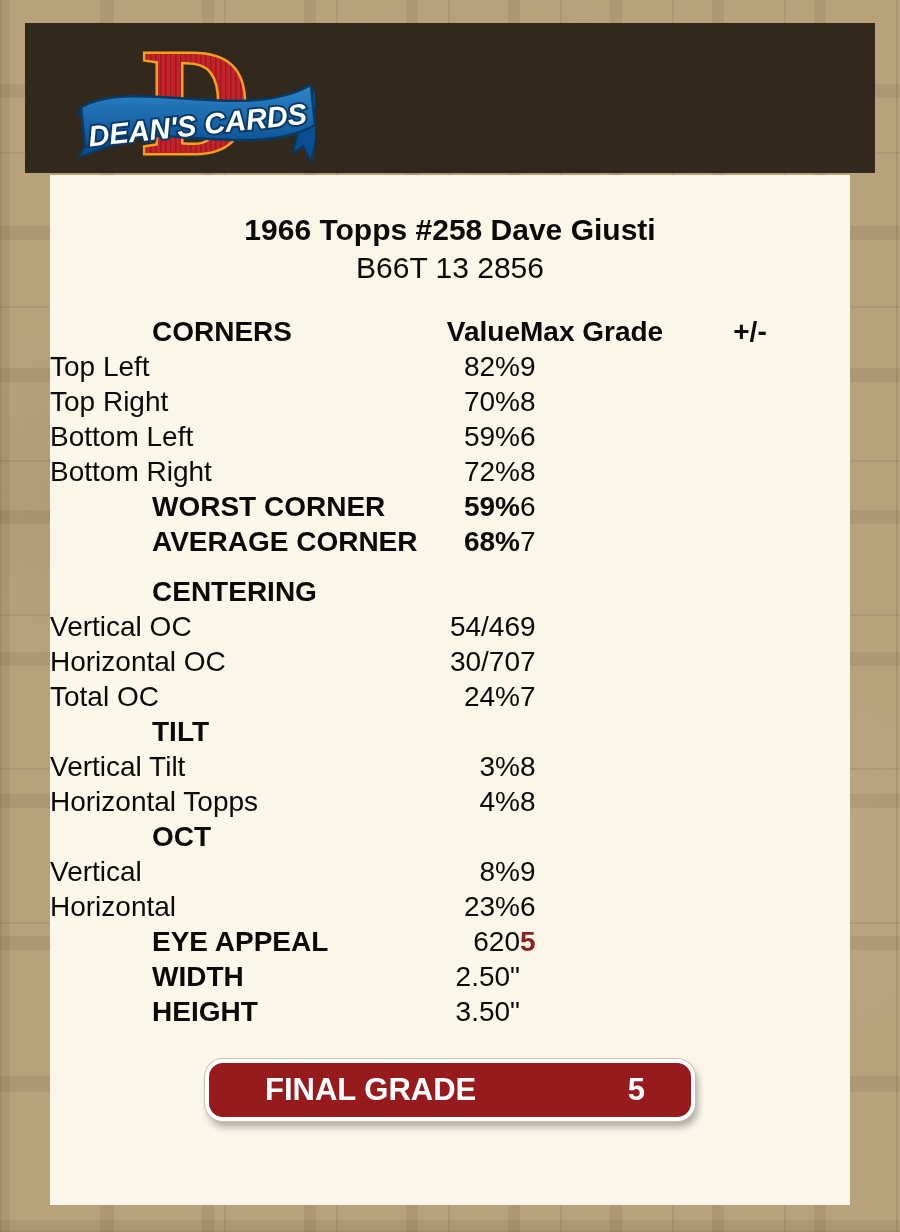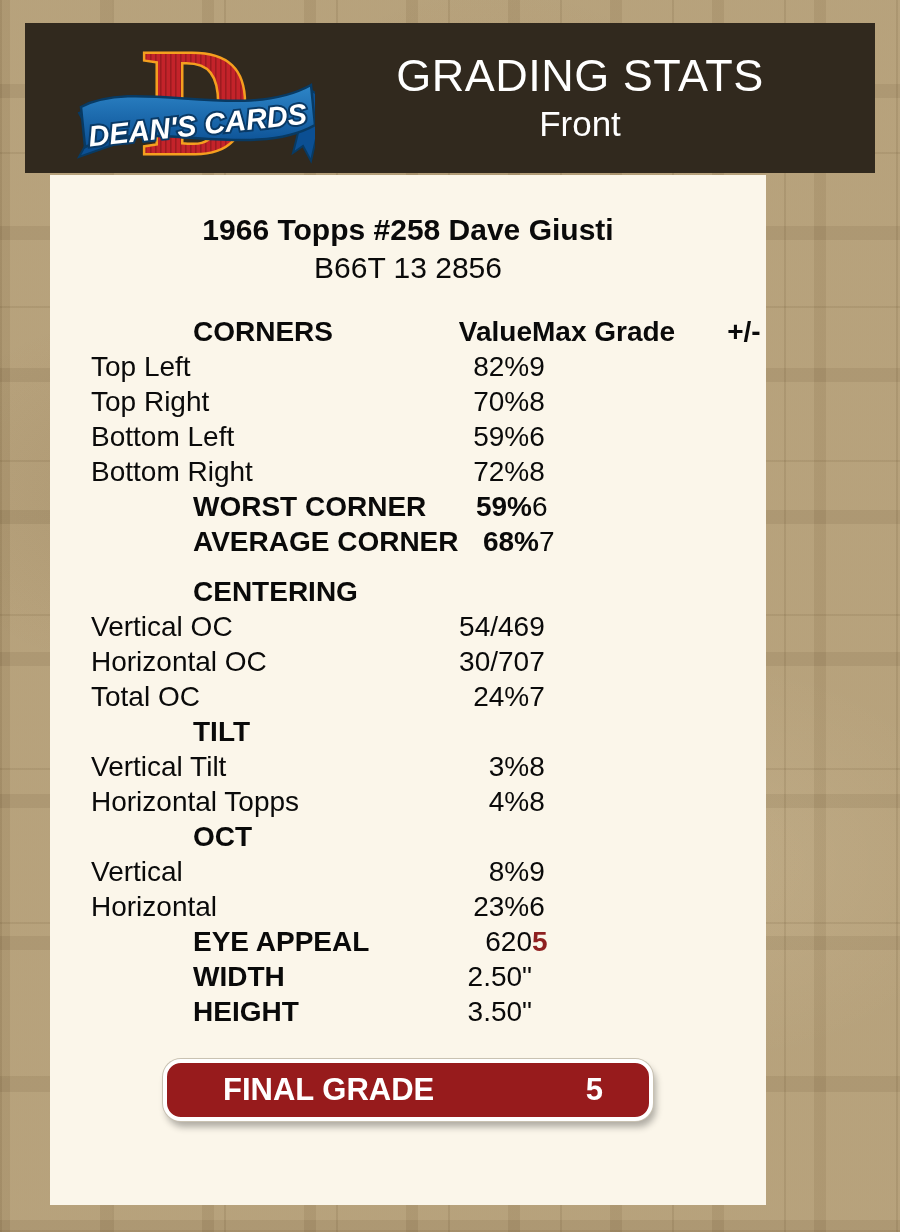--- a/index.html
+++ b/index.html
@@ -22,26 +22,26 @@
   }
   .logo{position:absolute;left:50px;top:6px;width:240px;height:142px;}
   .title-block{
     position:absolute;left:290px;right:30px;top:0;height:100%;
     display:flex;flex-direction:column;justify-content:center;align-items:center;
     color:#ffffff;
   }
   .title-main{font-size:45px;line-height:52px;letter-spacing:0.5px;}
   .title-sub{font-size:35px;line-height:44px;}
   .panel{
-    position:absolute;left:50px;top:175px;width:716px;height:1030px;
+    position:absolute;left:50px;top:175px;width:800px;height:1030px;
     background:#fbf6ea;color:#0a0a0a;
   }
   .card-title{margin-top:36px;text-align:center;font-size:30px;font-weight:bold;line-height:38px;}
   .card-serial{text-align:center;font-size:30px;line-height:38px;}
-  .stats-table{margin-top:27px;margin-left:41px;}
+  .stats-table{margin-top:27px;}
   .row{display:flex;height:35px;line-height:35px;font-size:28px;}
   .row.gap{margin-top:15px;}
   .lbl{width:380px;box-sizing:border-box;white-space:nowrap;}
   .lbl.strong{padding-left:102px;font-weight:bold;}
   .val{width:90px;text-align:right;}
   .val.strong{font-weight:bold;}
   .grd{width:206px;text-align:left;}
   .grd.red{color:var(--grade-red,#8e1f1f);font-weight:bold;}
   .pm{width:48px;text-align:center;}
   .hdr{font-weight:bold;}
@@ -70,24 +70,20 @@
         <stop offset="0" stop-color="#2e86c8"></stop>
         <stop offset="1" stop-color="#0b4f93"></stop>
       </linearGradient>
     </defs>
     <text x="122" y="124" text-anchor="middle" font-family="Liberation Serif, DejaVu Serif, serif" font-size="150" font-weight="bold" fill="url(#pinstripe)" stroke="#f59f1f" stroke-width="5" paint-order="stroke">D</text>
     <path d="M4,84 L38,70 L38,116 L4,128 L16,106 Z" fill="#0b4f93" stroke="#083a63" stroke-width="2"></path>
     <path d="M234,60 L218,124 L228,117 L236,132 L250,70 Z" fill="#0b4f93" stroke="#083a63" stroke-width="2"></path>
     <path d="M6,78 C62,48 168,94 236,56 L240,96 C176,132 72,88 10,118 Z" fill="url(#ribbonBlue)" stroke="#083a63" stroke-width="2.5"></path>
     <text x="123" y="106" text-anchor="middle" font-family="Liberation Sans, DejaVu Sans, sans-serif" font-size="29" font-weight="bold" font-style="italic" fill="#ffffff" stroke="#0a3a66" stroke-width="4" paint-order="stroke" transform="rotate(-6 123 100)">DEAN'S CARDS</text>
   </svg>
-  <div class="title-block">
-    <div class="title-main">GRADING STATS</div>
-    <div class="title-sub">Front</div>
-  </div>
 </div>
 
 <div class="panel">
   <div class="card-title">1966 Topps #258 Dave Giusti</div>
   <div class="card-serial">B66T 13 2856</div>
 
   <div class="stats-table">
     <div class="row hdr">
       <span class="lbl strong">CORNERS</span>
       <span class="val">Value</span>

